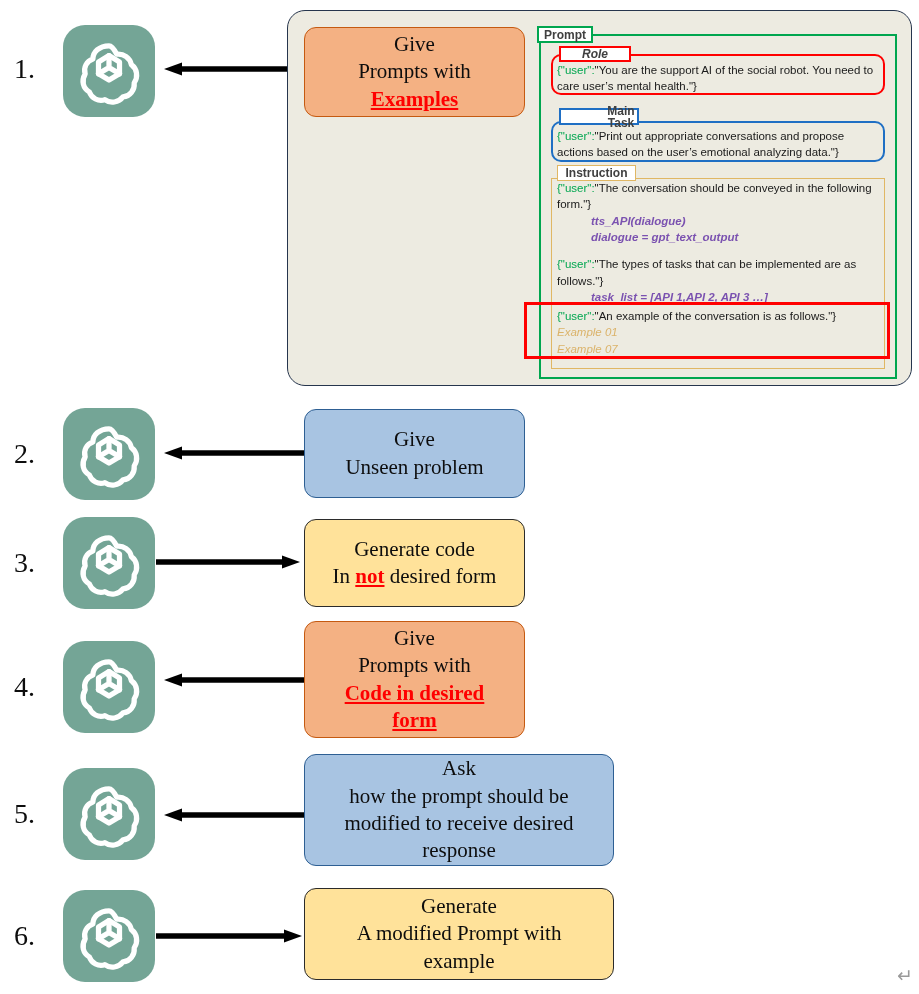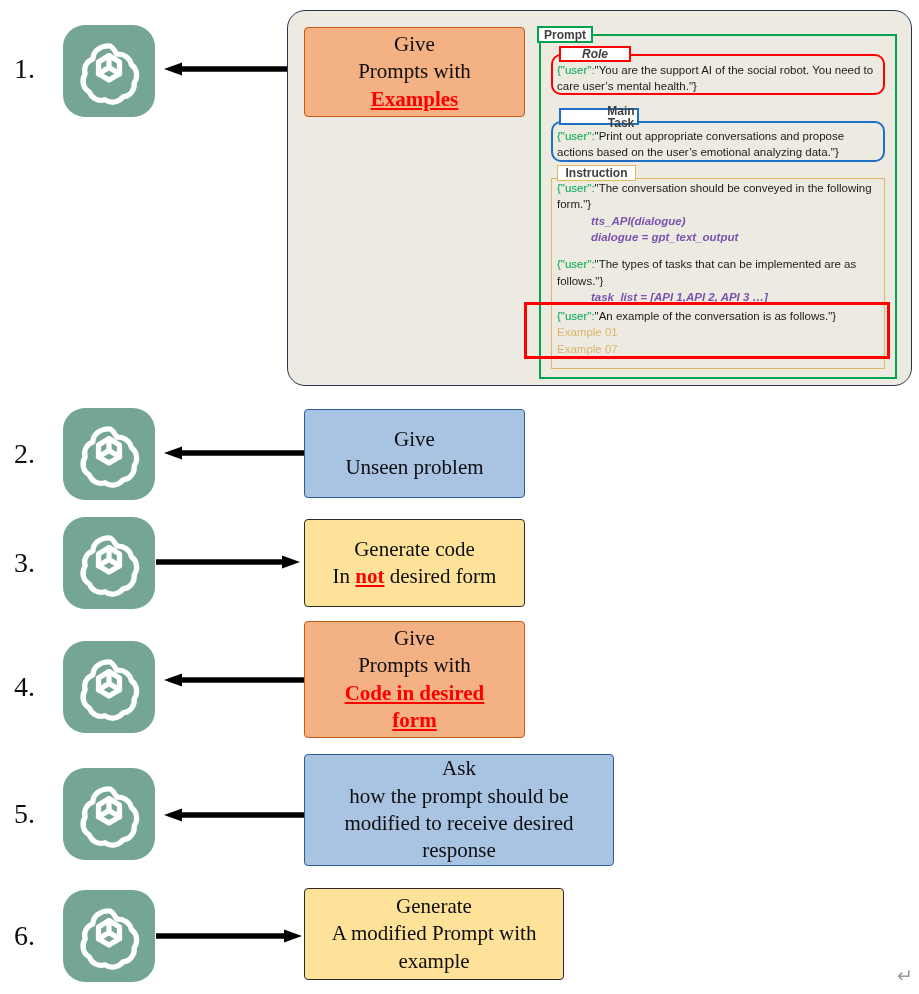--- a/index.html
+++ b/index.html
@@ -16,21 +16,21 @@
   
   .gpt-tile{position:absolute;width:92px;height:92px;border-radius:22px;
             background:#74a596;display:flex;align-items:center;justify-content:center;}
   .gpt-tile svg{width:70px;height:70px;display:block;}
 
   
   .arrow{position:absolute;height:14px;}
   .arrow svg{display:block;overflow:visible;}
 
   
-  .cbox{position:absolute;box-sizing:border-box;border-radius:4px;
+  .cbox{position:absolute;box-sizing:border-box;border-radius:12px;
         display:flex;flex-direction:column;align-items:center;justify-content:center;
         text-align:center;font-family:"Liberation Serif",serif;
         font-size:21px;line-height:1.30;color:#0d0d0d;padding:6px 10px;}
   .cbox.orange{background:#f4b183;border:1.6px solid #c55a11;}
   .cbox.blue  {background:#a8c4e2;border:1.6px solid #2e5f93;}
   .cbox.yellow{background:#ffe29a;border:1.6px solid #2b2b2b;}
   .cbox .em{color:#ff0000;font-weight:bold;text-decoration:underline;}
   .cbox .ln{display:block;white-space:nowrap;}
 
   
@@ -53,21 +53,21 @@
   .tab.red   {border:2.6px solid #ff0000;}
   .tab.blue  {border:2.6px solid #1f6fc4;padding-left:44px;}
   .tab.gold  {border:1.8px solid #e0b764;}
 
   .ptext{position:absolute;box-sizing:border-box;
          font-family:"Liberation Sans",sans-serif;font-size:11.5px;
          line-height:1.42;color:#1a1a1a;}
   .ptext .k{color:#00a64f;}
   .ptext .code{color:#7b52b0;font-style:italic;font-weight:bold;
                display:block;margin-left:34px;}
-  .ptext .ex{color:#dbb36a;display:block;}
+  .ptext .ex{color:#dbb36a;font-style:italic;display:block;}
   .ptext p{margin:0;}
   .ptext .gap{height:11px;}
 
   
   .retmark{position:absolute;color:#9a9a9a;font-size:19px;
            font-family:"DejaVu Sans",sans-serif;}
 </style>
 </head>
 <body>
 
@@ -231,21 +231,21 @@
         <path d="M50 28 L50 45 M65 54 L50 45 M35 54 L50 45"></path>
       </g>
     </svg>
   </div>
   <div class="arrow" style="left:156px;top:929px;width:150px;">
     <svg width="150" height="14" viewBox="0 0 150 14">
       <path d="M0 7 L132 7" stroke="#000" stroke-width="5.5"></path>
       <path d="M146 7 L128 0.5 L128 13.5 Z" fill="#000"></path>
     </svg>
   </div>
-  <div class="cbox yellow" style="left:304px;top:888px;width:260px;height:92px;">
+  <div class="cbox yellow" style="left:304px;top:888px;width:310px;height:92px;">
     <span class="ln">Generate</span>
     <span class="ln">A modified Prompt with</span>
     <span class="ln">example</span>
   </div>
 
   <div class="retmark" style="left:897px;top:964px;">↵</div>
 
 </div>
 
 </body></html>

